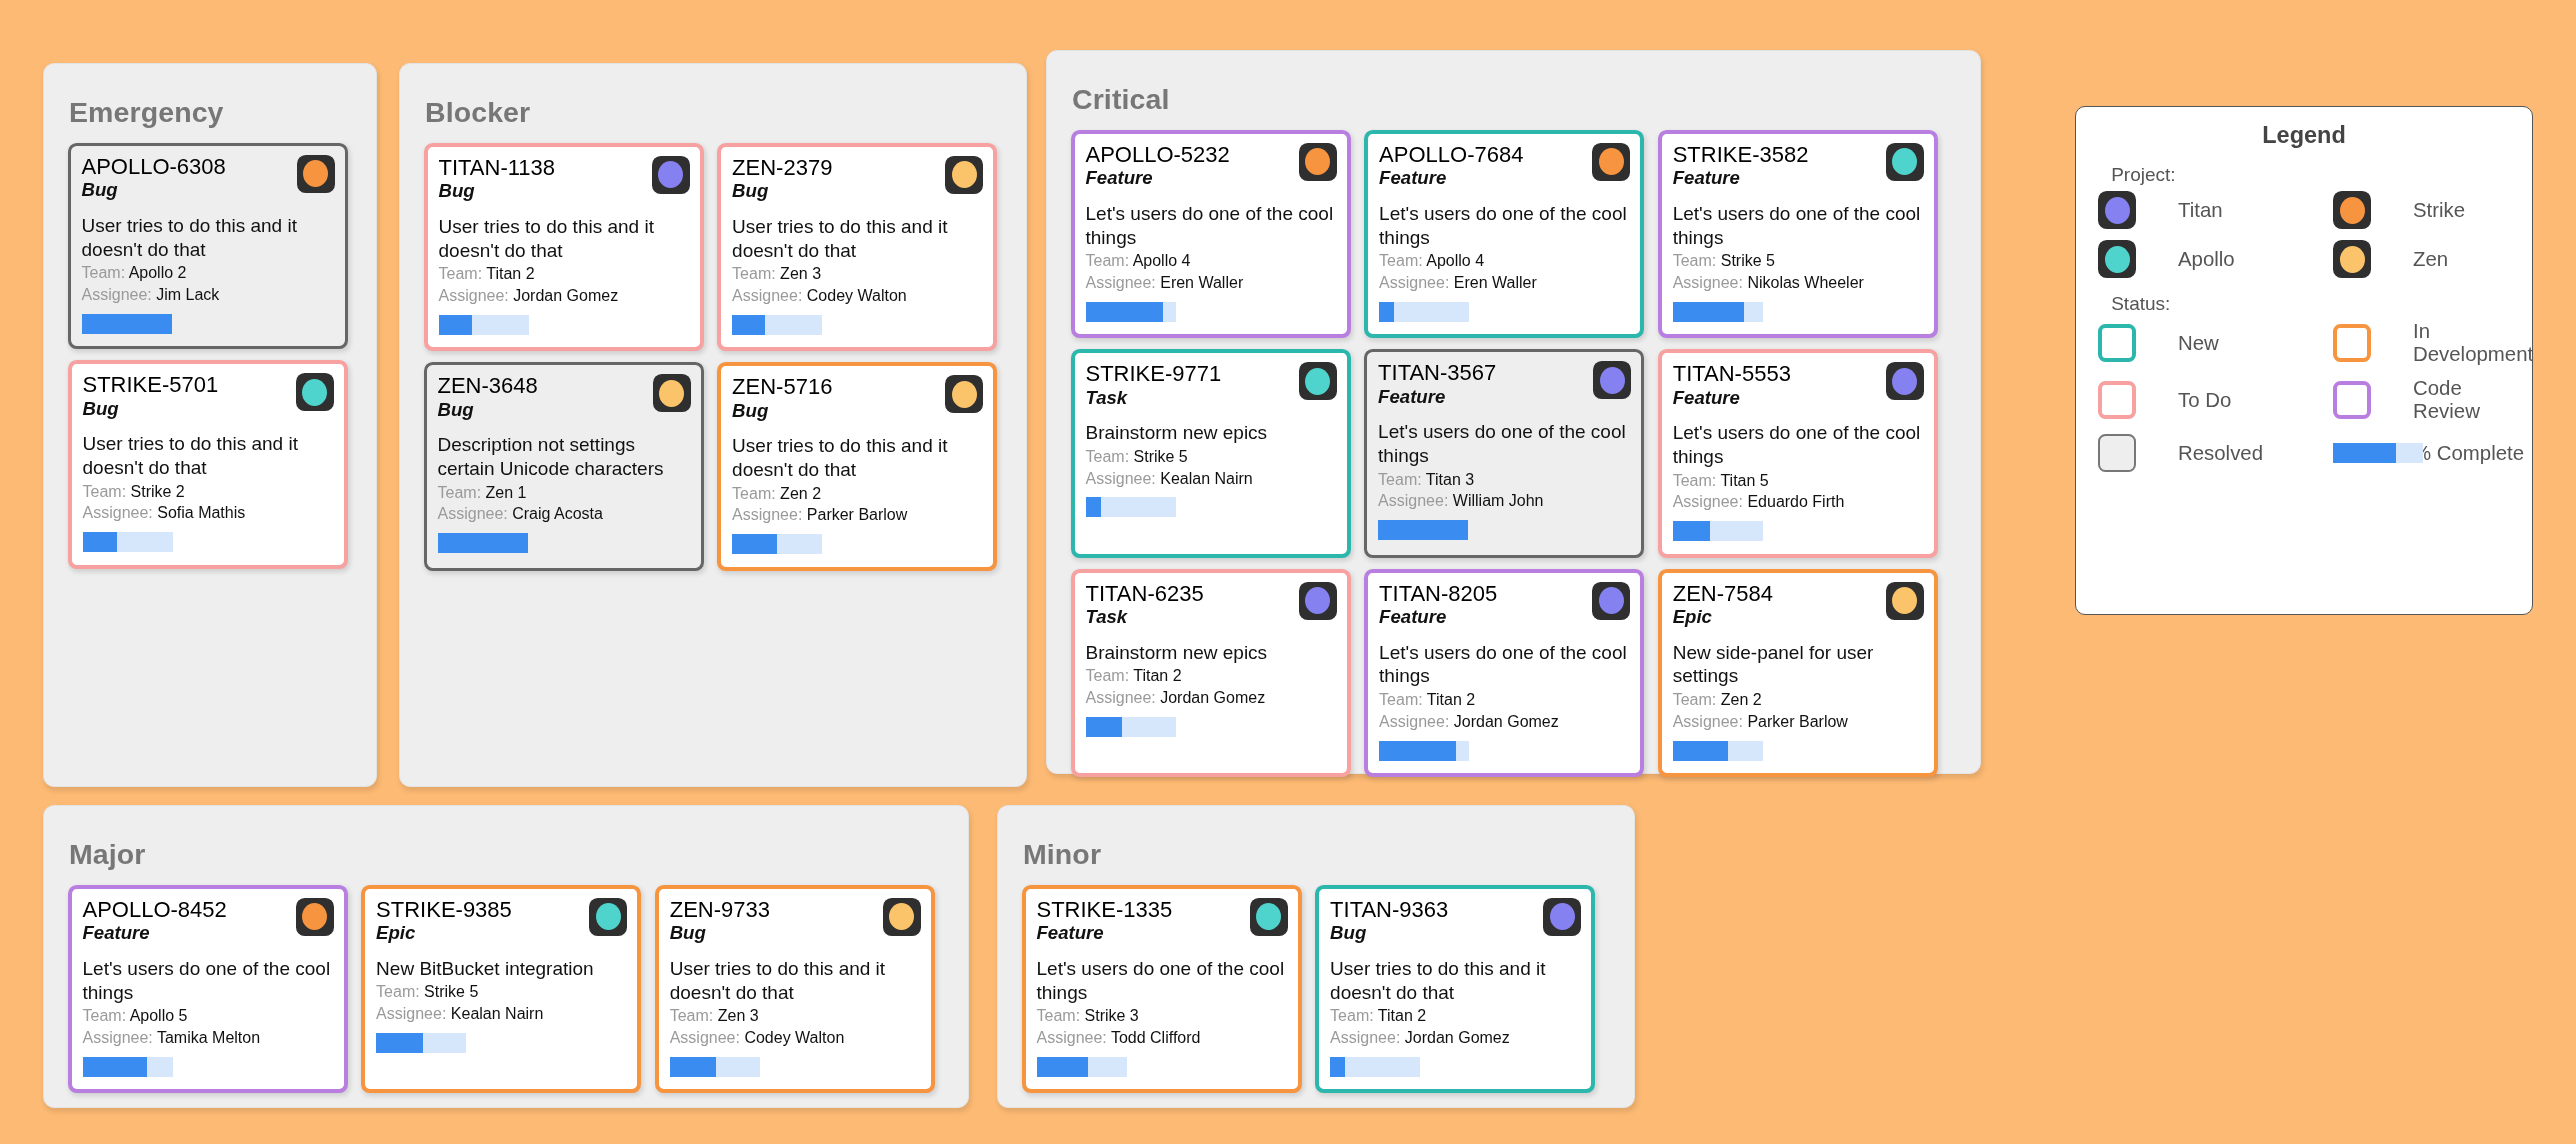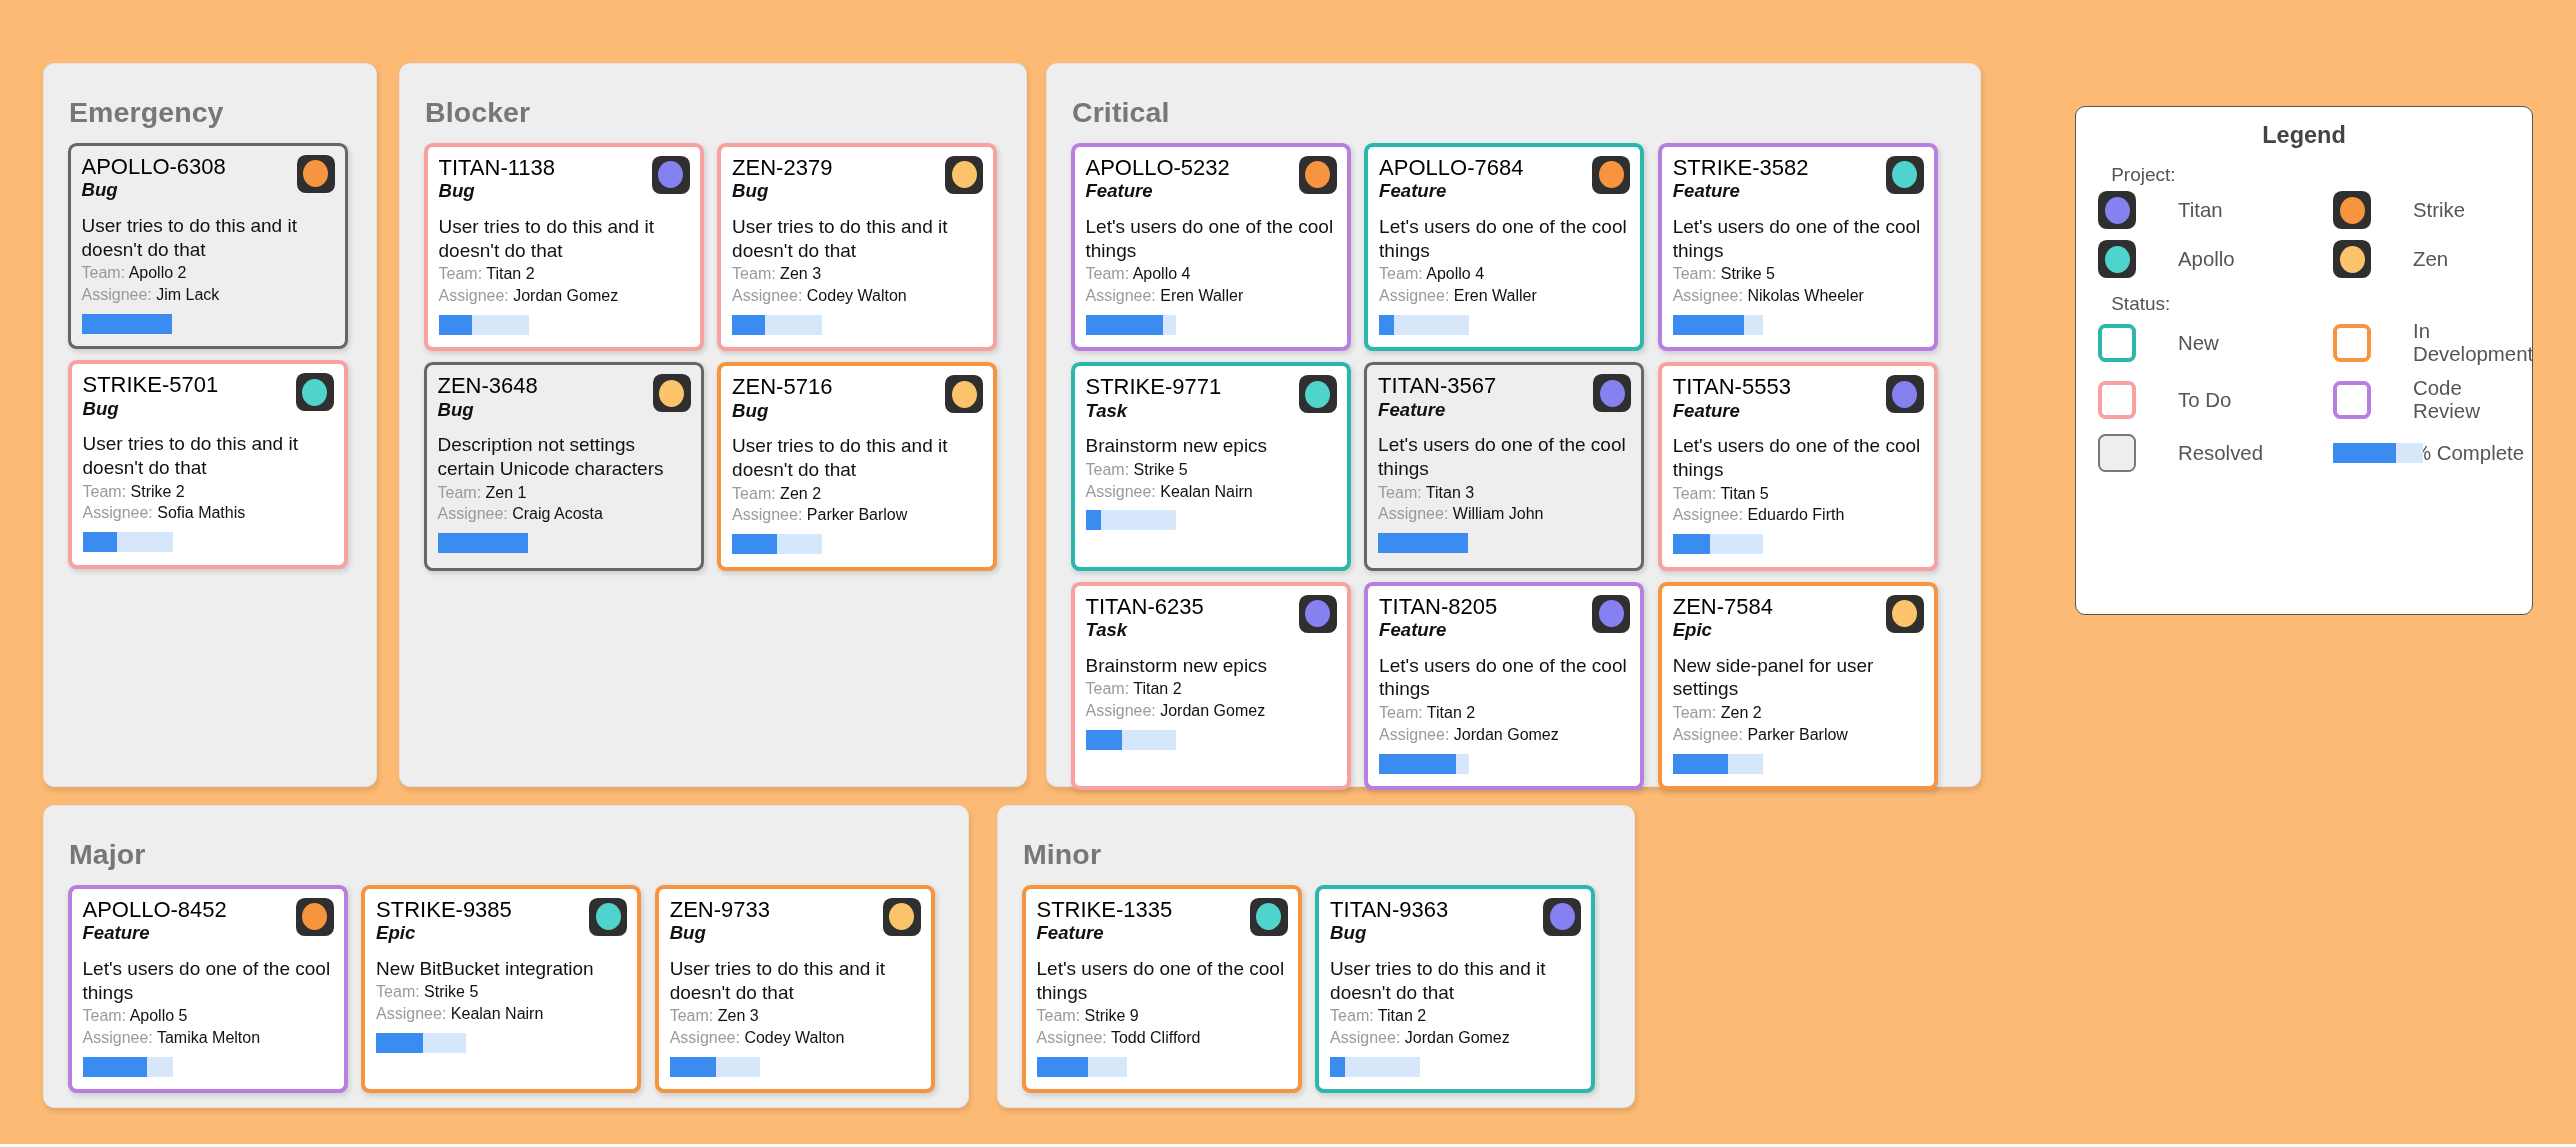--- a/index.html
+++ b/index.html
@@ -273,21 +273,21 @@
           <div class="card-desc">User tries to do this and it doesn't do that</div>
           <div class="card-meta"><span>Team: </span><b>Zen 2</b></div>
           <div class="card-meta"><span>Assignee: </span><b>Parker Barlow</b></div>
           <div class="progress">
             <div class="progress-fill" style="width: 50%;"></div>
           </div>
         </div>
       </div>
   </div>
 
-  <div class="panel" id="panel-2" style="left:1046px; top:63px; width:935px; height:724px;">
+  <div class="panel" id="panel-2" style="left:1046px; top:50px; width:935px; height:724px;">
     <div class="panel-title">Critical</div>
     <div class="cards" style="width:885px;">
         <div class="card st-review">
           <div class="proj-badge">
             <div class="proj-dot" style="background: rgb(246, 148, 63);"></div>
           </div>
           <div class="card-key">APOLLO-5232</div>
           <div class="card-type">Feature</div>
           <div class="card-desc">Let's users do one of the cool things</div>
           <div class="card-meta"><span>Team: </span><b>Apollo 4</b></div>
@@ -451,21 +451,21 @@
   <div class="panel" id="panel-4" style="left:997px; top:805px; width:638px; height:303px;">
     <div class="panel-title">Minor</div>
     <div class="cards" style="width:594px;">
         <div class="card st-dev">
           <div class="proj-badge">
             <div class="proj-dot" style="background: rgb(79, 211, 205);"></div>
           </div>
           <div class="card-key">STRIKE-1335</div>
           <div class="card-type">Feature</div>
           <div class="card-desc">Let's users do one of the cool things</div>
-          <div class="card-meta"><span>Team: </span><b>Strike 9</b></div>
+          <div class="card-meta"><span>Team: </span><b>Strike 3</b></div>
           <div class="card-meta"><span>Assignee: </span><b>Todd Clifford</b></div>
           <div class="progress">
             <div class="progress-fill" style="width: 57%;"></div>
           </div>
         </div>
         <div class="card st-new">
           <div class="proj-badge">
             <div class="proj-dot" style="background: rgb(134, 129, 240);"></div>
           </div>
           <div class="card-key">TITAN-9363</div>

